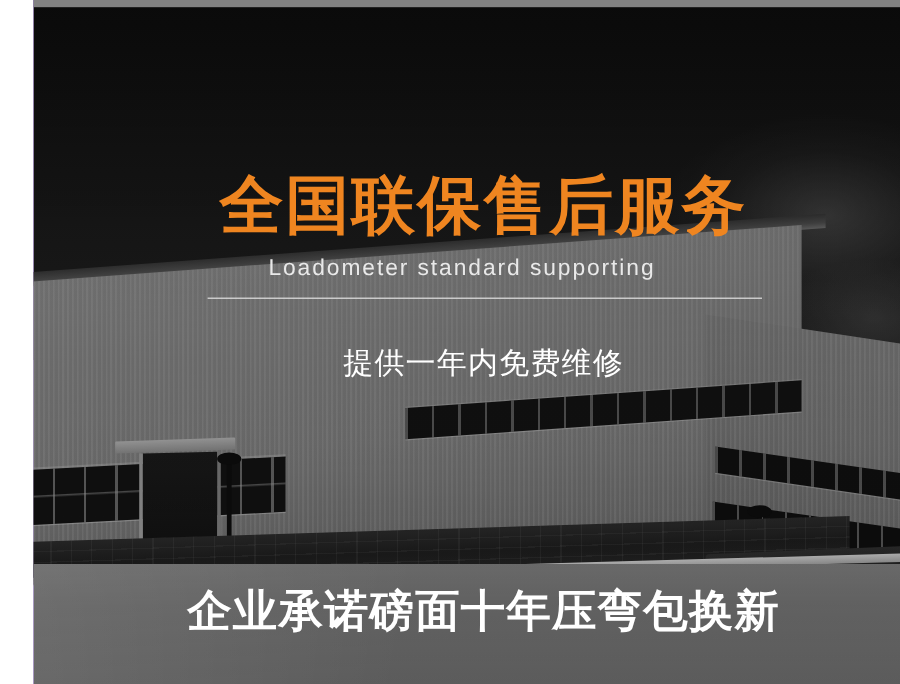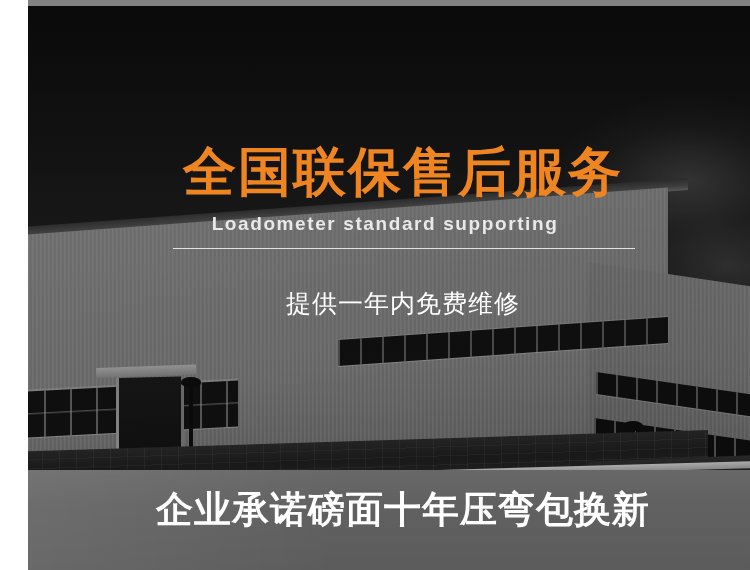--- a/index.html
+++ b/index.html
@@ -289,21 +289,21 @@
   }
 
   .subtitle {
     position: absolute;
     left: 0; top: 212px;
     width: 714px;
     font-size: 19px;
     line-height: 24px;
     color: #e9e9e9;
     letter-spacing: 1.6px;
-    font-weight: 700;
+    font-weight: 400;
   }
 
   .rule {
     position: absolute;
     left: 145px; top: 248px;
     width: 462px; height: 1px;
     background: #e2e2e2;
   }
 
   .body-lines {

